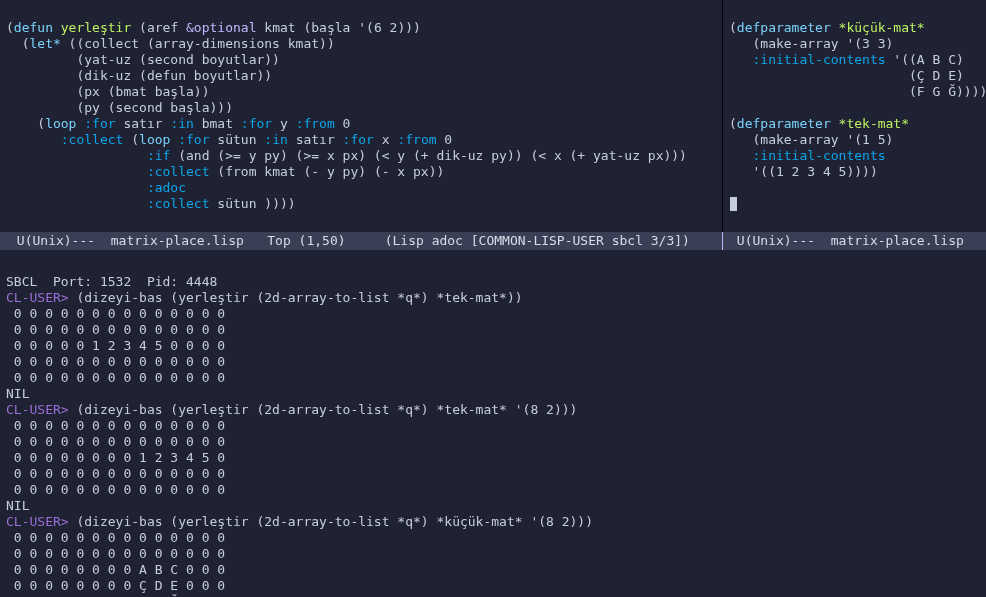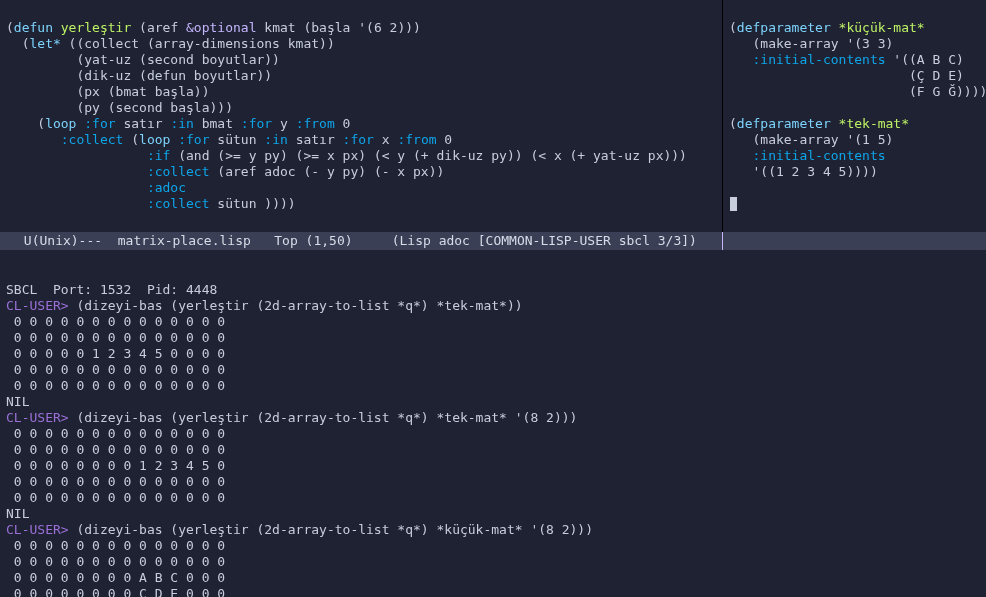--- a/index.html
+++ b/index.html
@@ -39,34 +39,34 @@
     display: flex;
     background: #3a3f55;
     color: #d8dce8;
     font-size: 13px;
     line-height: 18px;
     height: 18px;
   }
   .modeline-left {
     width: 723px;
     border-right: 1px solid #c4b5fd;
-    padding: 0 16px;
+    padding: 0 9px;
     white-space: pre;
     overflow: hidden;
   }
   .modeline-right {
     flex: 1;
     padding: 0 6px;
     white-space: pre;
     overflow: hidden;
   }
   .repl {
     flex: 1;
     white-space: pre;
-    padding: 16px 6px 4px 6px;
+    padding: 8px 6px 4px 6px;
     overflow: hidden;
   }
   .p  { color: #c8cddc; }   
   .kw { color: #7dd3fc; }   
   .fn { color: #bef264; }   
   .amp{ color: #c4b5fd; }   
   .key{ color: #0ea5e9; }   
   .pr { color: #9a6fd6; }   
   .cursor {
     display: inline-block;
@@ -87,21 +87,21 @@
     <div class="pane left-pane">
 <span class="p"><span>(</span><span class="kw">defun</span><span> </span><span class="fn">yerleştir</span><span> (aref </span><span class="amp">&amp;optional</span><span> kmat (başla '(6 2)))</span></span>
 <span class="p"><span>  (</span><span class="kw">let*</span><span> ((collect (array-dimensions kmat))</span></span>
 <span class="p">         (yat-uz (second boyutlar))</span>
 <span class="p">         (dik-uz (defun boyutlar))</span>
 <span class="p">         (px (bmat başla))</span>
 <span class="p">         (py (second başla)))</span>
 <span class="p"><span>    (</span><span class="kw">loop</span><span> </span><span class="key">:for</span><span> satır </span><span class="key">:in</span><span> bmat </span><span class="key">:for</span><span> y </span><span class="key">:from</span><span> 0</span></span>
 <span class="p"><span>       </span><span class="key">:collect</span><span> (</span><span class="kw">loop</span><span> </span><span class="key">:for</span><span> sütun </span><span class="key">:in</span><span> satır </span><span class="key">:for</span><span> x </span><span class="key">:from</span><span> 0</span></span>
 <span class="p"><span>                  </span><span class="key">:if</span><span> (and (&gt;= y py) (&gt;= x px) (&lt; y (+ dik-uz py)) (&lt; x (+ yat-uz px)))</span></span>
-<span class="p"><span>                  </span><span class="key">:collect</span><span> (aref adoc (- y py) (- x px))</span></span>
+<span class="p"><span>                  </span><span class="key">:collect</span><span> (from kmat (- y py) (- x px))</span></span>
 <span class="p"><span>                  </span><span class="key">:adoc</span></span>
 <span class="p"><span>                  </span><span class="key">:collect</span><span> sütun ))))</span></span>
     </div>
 
     <div class="pane right-pane">
 <span class="p"><span>(</span><span class="kw">defparameter</span><span> </span><span class="fn">*küçük-mat*</span></span>
 <span class="p">   (make-array '(3 3)</span>
 <span class="p"><span>   </span><span class="key">:initial-contents</span><span> '((A B C)</span></span>
 <span class="p">                       (Ç D E)</span>
 <span class="p">                       (F G Ğ))))</span>
@@ -110,20 +110,21 @@
 <span class="p">   (make-array '(1 5)</span>
 <span class="p"><span>   </span><span class="key">:initial-contents</span></span>
 <span class="p">   '((1 2 3 4 5))))</span>
 <span class="p"></span>
 <span class="cursor"></span>
     </div>
   </div>
 
   <div class="modeline-row">
     <div class="modeline-left"> U(Unix)---  matrix-place.lisp   Top (1,50)     (Lisp adoc [COMMON-LISP-USER sbcl 3/3])</div>
+    <div class="modeline-right"> U(Unix)---  matrix-place.lisp</div>
   </div>
 
   <div class="repl">
 <span class="p">SBCL  Port: 1532  Pid: 4448</span>
 <span><span class="pr">CL-USER&gt;</span><span class="p"> (dizeyi-bas (yerleştir (2d-array-to-list *q*) *tek-mat*))</span></span>
 <span class="p"> 0 0 0 0 0 0 0 0 0 0 0 0 0 0
  0 0 0 0 0 0 0 0 0 0 0 0 0 0
  0 0 0 0 0 1 2 3 4 5 0 0 0 0
  0 0 0 0 0 0 0 0 0 0 0 0 0 0
  0 0 0 0 0 0 0 0 0 0 0 0 0 0

